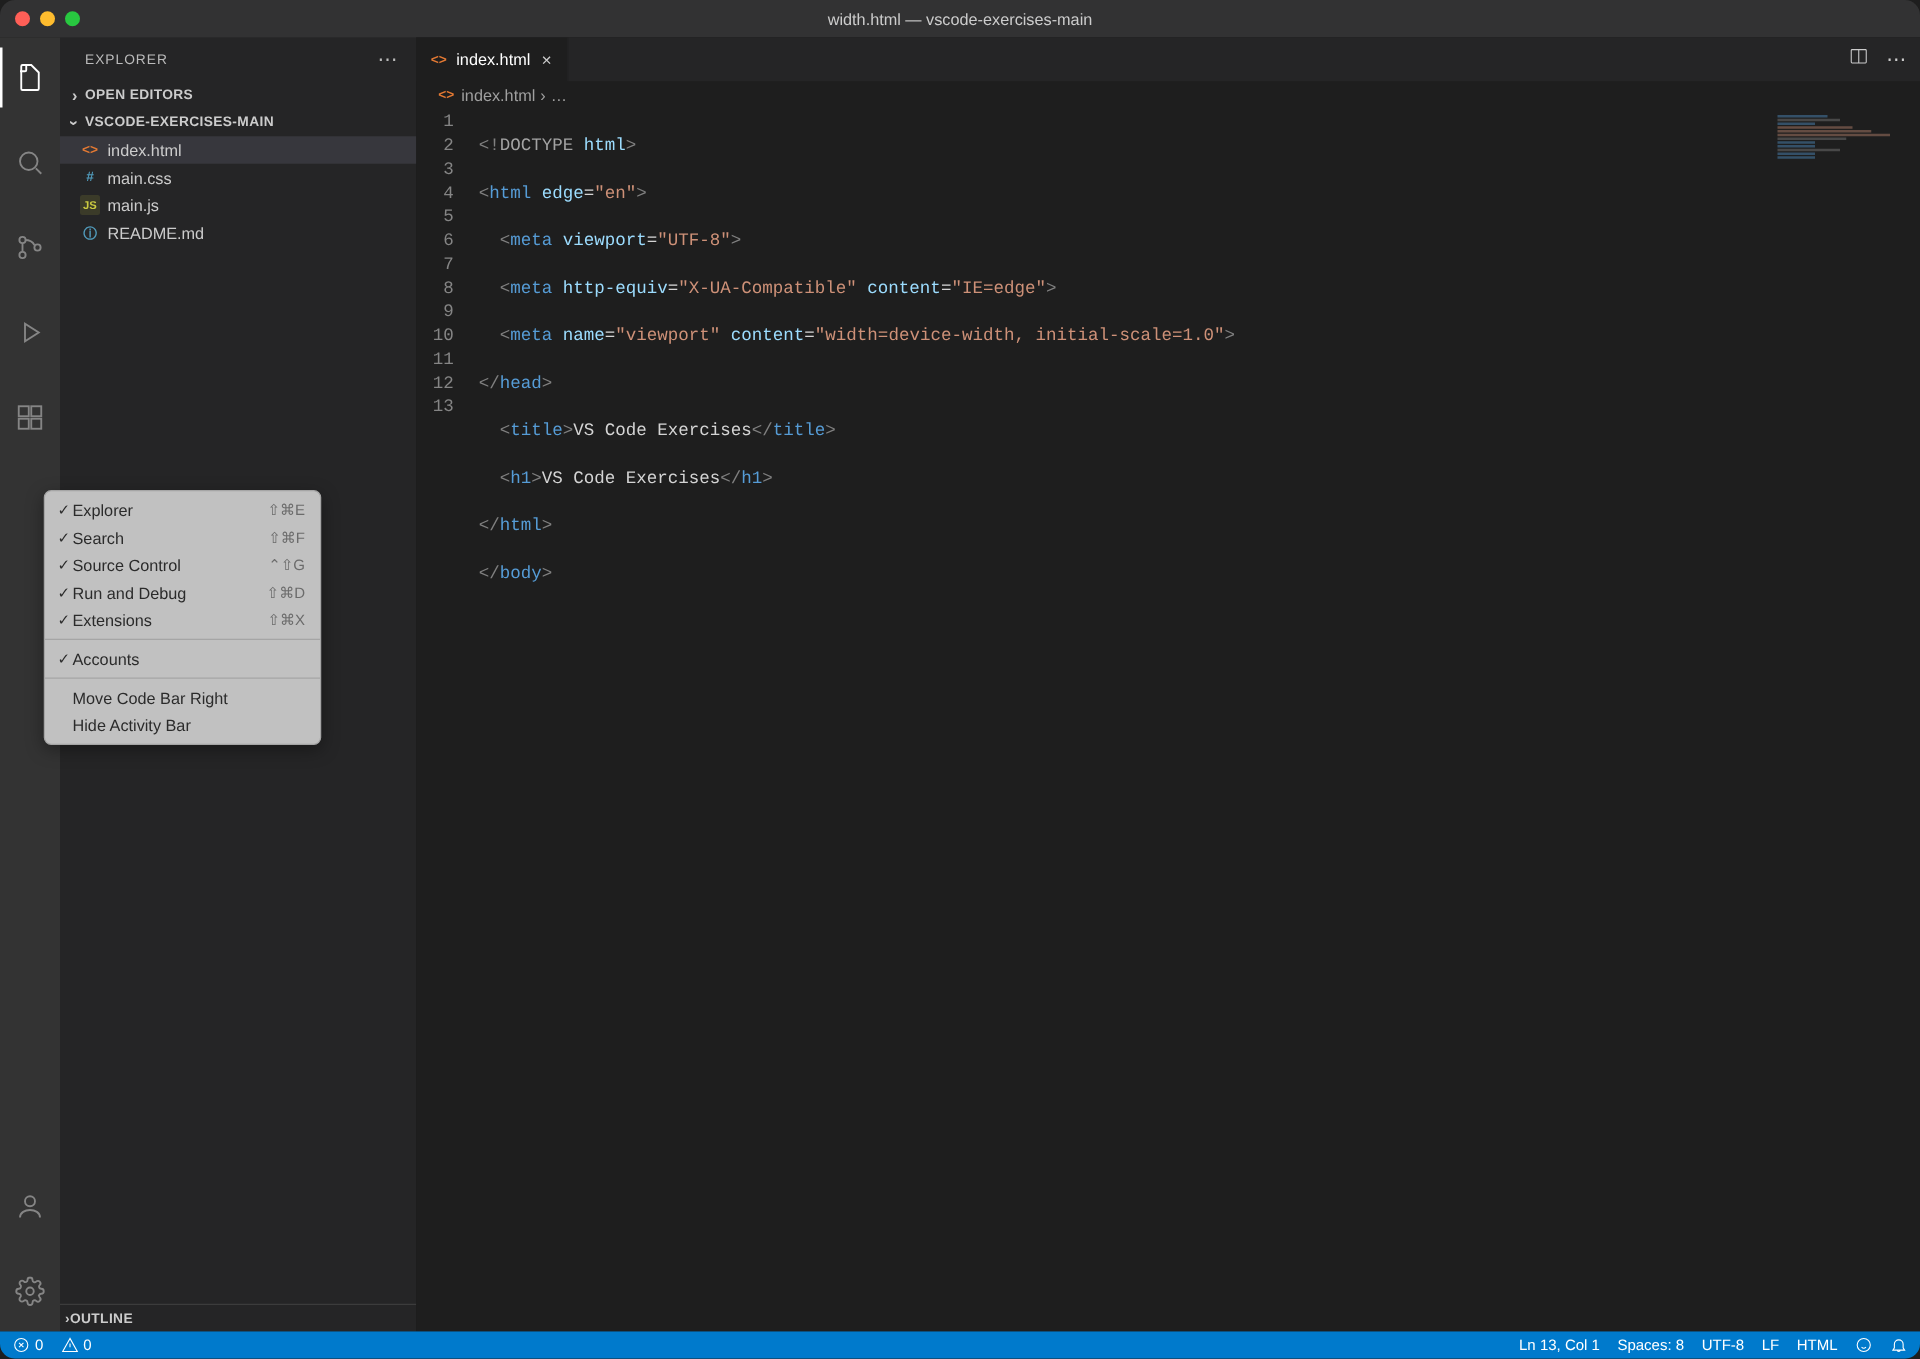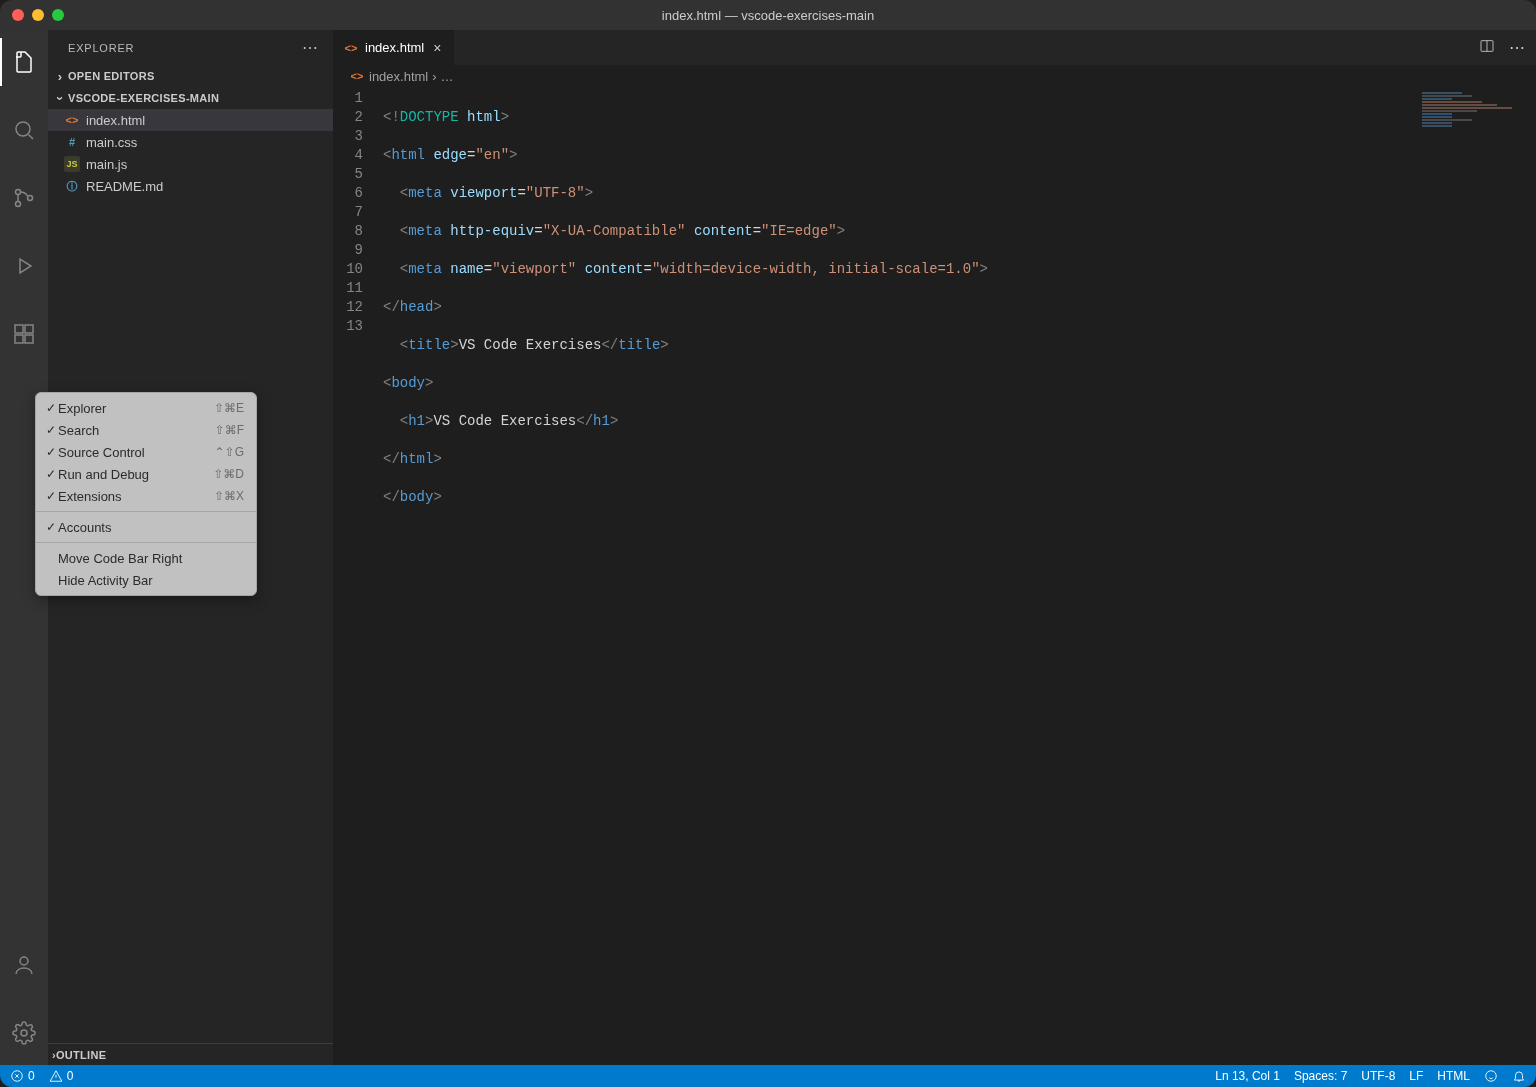--- a/index.html
+++ b/index.html
@@ -211,21 +211,21 @@
   width: 50px;
   text-align: right;
   padding-right: 20px;
   color: #858585;
   user-select: none;
 }
 .code-lines {
   flex: 1;
   white-space: pre;
 }
-.tok-doctype { color: #14b8a6; }
+.tok-doctype { color: #a3a3a3; }
 .tok-tag { color: #569cd6; }
 .tok-bracket { color: #808080; }
 .tok-attr { color: #9cdcfe; }
 .tok-str { color: #ce9178; }
 .tok-text { color: #d4d4d4; }
 .minimap {
   position: absolute;
   right: 14px;
   top: 62px;
   width: 100px;
@@ -310,21 +310,21 @@
 </style>
 </head>
 <body>
 
 <div class="titlebar">
   <div class="traffic-lights">
     <div class="traffic-light tl-red"></div>
     <div class="traffic-light tl-yellow"></div>
     <div class="traffic-light tl-green"></div>
   </div>
-  <div class="window-title">index.html — vscode-exercises-main</div>
+  <div class="window-title">width.html — vscode-exercises-main</div>
 </div>
 
 <div class="main">
 
   <div class="activity-bar">
     <div class="activity-icons-top">
       <div class="activity-icon active">
         <svg viewBox="0 0 24 24">
             <path d="M13 2H6a1 1 0 0 0-1 1v18a1 1 0 0 0 1 1h12a1 1 0 0 0 1-1V8z"></path>
             <path d="M9 2v4a1 1 0 0 1-1 1H4"></path>
@@ -453,21 +453,20 @@
         <div>13</div>
       </div>
       <div class="code-lines">
 <div><span class="tok-bracket">&lt;!</span><span class="tok-doctype">DOCTYPE</span><span class="tok-attr"> html</span><span class="tok-bracket">&gt;</span></div>
 <div><span class="tok-bracket">&lt;</span><span class="tok-tag">html</span><span class="tok-attr"> edge</span><span class="tok-text">=</span><span class="tok-str">"en"</span><span class="tok-bracket">&gt;</span></div>
 <div>  <span class="tok-bracket">&lt;</span><span class="tok-tag">meta</span><span class="tok-attr"> viewport</span><span class="tok-text">=</span><span class="tok-str">"UTF-8"</span><span class="tok-bracket">&gt;</span></div>
 <div>  <span class="tok-bracket">&lt;</span><span class="tok-tag">meta</span><span class="tok-attr"> http-equiv</span><span class="tok-text">=</span><span class="tok-str">"X-UA-Compatible"</span><span class="tok-attr"> content</span><span class="tok-text">=</span><span class="tok-str">"IE=edge"</span><span class="tok-bracket">&gt;</span></div>
 <div>  <span class="tok-bracket">&lt;</span><span class="tok-tag">meta</span><span class="tok-attr"> name</span><span class="tok-text">=</span><span class="tok-str">"viewport"</span><span class="tok-attr"> content</span><span class="tok-text">=</span><span class="tok-str">"width=device-width, initial-scale=1.0"</span><span class="tok-bracket">&gt;</span></div>
 <div><span class="tok-bracket">&lt;/</span><span class="tok-tag">head</span><span class="tok-bracket">&gt;</span></div>
 <div>  <span class="tok-bracket">&lt;</span><span class="tok-tag">title</span><span class="tok-bracket">&gt;</span><span class="tok-text">VS Code Exercises</span><span class="tok-bracket">&lt;/</span><span class="tok-tag">title</span><span class="tok-bracket">&gt;</span></div>
-<div><span class="tok-bracket">&lt;</span><span class="tok-tag">body</span><span class="tok-bracket">&gt;</span></div>
 <div>  <span class="tok-bracket">&lt;</span><span class="tok-tag">h1</span><span class="tok-bracket">&gt;</span><span class="tok-text">VS Code Exercises</span><span class="tok-bracket">&lt;/</span><span class="tok-tag">h1</span><span class="tok-bracket">&gt;</span></div>
 <div><span class="tok-bracket">&lt;/</span><span class="tok-tag">html</span><span class="tok-bracket">&gt;</span></div>
 <div><span class="tok-bracket">&lt;/</span><span class="tok-tag">body</span><span class="tok-bracket">&gt;</span></div>
 <div>&nbsp;</div>
       </div>
     </div>
     <div class="minimap">
       <div class="minimap-line" style="width:40px;background:#569cd6;"></div>
       <div class="minimap-line" style="width:50px;background:#888;"></div>
       <div class="minimap-line" style="width:30px;background:#569cd6;"></div>
@@ -499,21 +498,21 @@
           <path d="M12 10v5M12 18h.01"></path>
         </svg>
       <span>0</span>
     </div>
   </div>
   <div class="status-right">
     <div class="status-item">
         <span>Ln 13, Col 1</span>
       </div>
     <div class="status-item">
-        <span>Spaces: 7</span>
+        <span>Spaces: 8</span>
       </div>
     <div class="status-item">
         <span>UTF-8</span>
       </div>
     <div class="status-item">
         <span>LF</span>
       </div>
     <div class="status-item">
         <span>HTML</span>
       </div>

